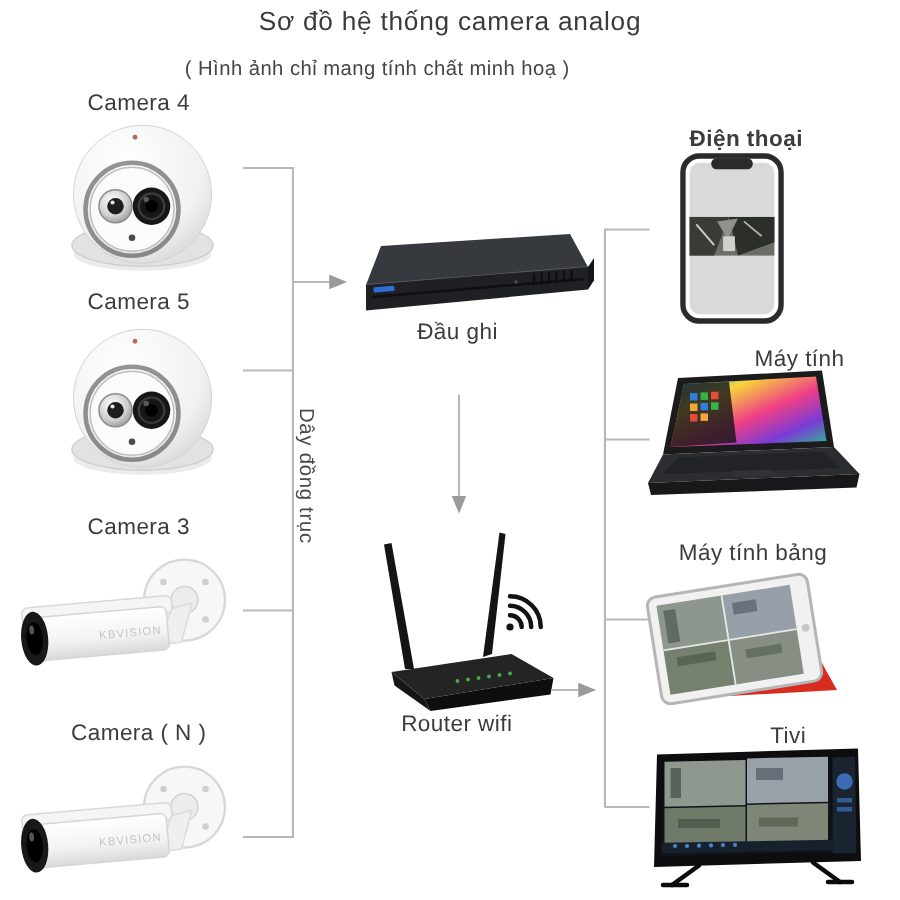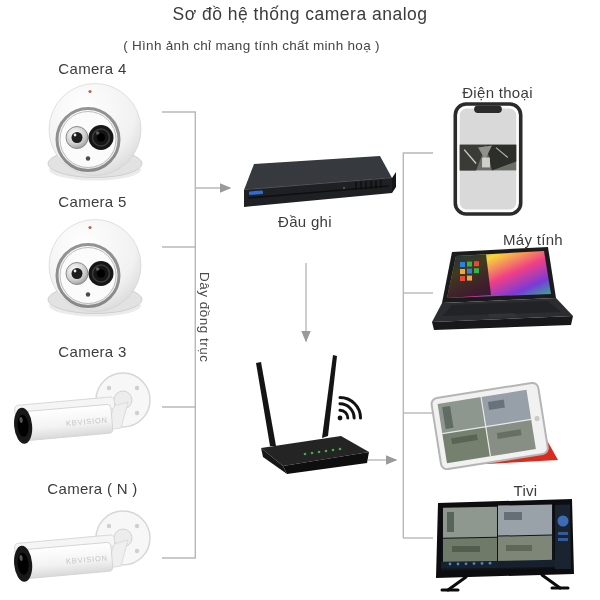--- a/index.html
+++ b/index.html
@@ -184,22 +184,23 @@
         <circle cx="90" cy="98" r="1.3"></circle>
         <circle cx="97" cy="97" r="1.3"></circle>
     </g>
     <g transform="rotate(45 97 66)" stroke="#121212" stroke-width="3" fill="none" stroke-linecap="round">
       <path d="M 91.5,60.5 A 7.8,7.8 0 0 1 102.5,60.5"></path>
       <path d="M 87,56 A 14.2,14.2 0 0 1 107,56"></path>
       <path d="M 82.5,51.5 A 20.5,20.5 0 0 1 111.5,51.5"></path>
     </g>
     <circle cx="97" cy="66" r="2.4" fill="#121212"></circle>
   </svg>
-
-  <div class="abs dev-label" style="left:435px;top:84px;width:125px;">Điện thoại</div>
+  <div class="abs dev-label" style="left:242px;top:474px;width:125px;">Router wifi</div>
+
+  <div class="abs dev-label" style="left:435px;top:84px;width:125px;font-weight:bold;">Điện thoại</div>
   <svg class="abs" style="left:452px;top:102px;" width="72" height="114" viewBox="0 0 72 115">
     <rect x="3" y="2" width="66" height="111" rx="11" fill="#fdfdfd" stroke="#2b2b2b" stroke-width="3.6"></rect>
     <rect x="7.5" y="6.5" width="57" height="102" rx="7" fill="#d9d9d9"></rect>
     <rect x="22" y="3.5" width="28" height="7.5" rx="3.7" fill="#2b2b2b"></rect>
     <g>
       <rect x="7.5" y="43" width="57" height="26" fill="#6d6d68"></rect>
       <polygon points="7.5,43 34,43 24,69 7.5,69" fill="#3a3a37"></polygon>
       <polygon points="34,43 64.5,43 64.5,60 40,69" fill="#2c2e2a"></polygon>
       <polygon points="26,46 40,44 33,58" fill="#8f918a"></polygon>
       <line x1="12" y1="48" x2="24" y2="62" stroke="#e3e3e0" stroke-width="1.4" opacity="0.85"></line>
@@ -231,20 +232,21 @@
         <rect x="44" y="22.2" width="5" height="5" fill="#35b44a"></rect>
       <rect x="30" y="30" width="5" height="5" fill="#e44b38"></rect>
         <rect x="37" y="29.6" width="5" height="5" fill="#f2a73b"></rect>
     </g>
     <polygon points="12,57 126,52 143,70 2,76" fill="#2c2d30"></polygon>
     <polygon points="22,59 118,55 131,66 12,70" fill="#222326"></polygon>
     <polygon points="2,76 143,70 141,79 4,84" fill="#18181a"></polygon>
     <polygon points="58,68 84,67 88,71 60,72" fill="#323337"></polygon>
   </svg>
 
+  <div class="abs dev-label" style="left:428px;top:360px;width:148px;">Máy tính bảng</div>
   <svg class="abs" style="left:430px;top:378px;" width="140" height="92" viewBox="0 0 140 92">
     <polygon points="90,14 128,82 56,86" fill="#d92c20"></polygon>
     <g transform="rotate(-9 60 50)">
       <rect x="6" y="12" width="108" height="72" rx="6" fill="#f1f1f1" stroke="#b5b5b5" stroke-width="2"></rect>
       <g>
         <rect x="12" y="18" width="44" height="30" fill="#8e978e"></rect>
         <rect x="56" y="18" width="46" height="30" fill="#97a0a8"></rect>
         <rect x="12" y="48" width="44" height="30" fill="#76806f"></rect>
         <rect x="56" y="48" width="46" height="30" fill="#878f85"></rect>
         <rect x="16" y="22" width="8" height="22" fill="#55605a" opacity="0.8"></rect>

